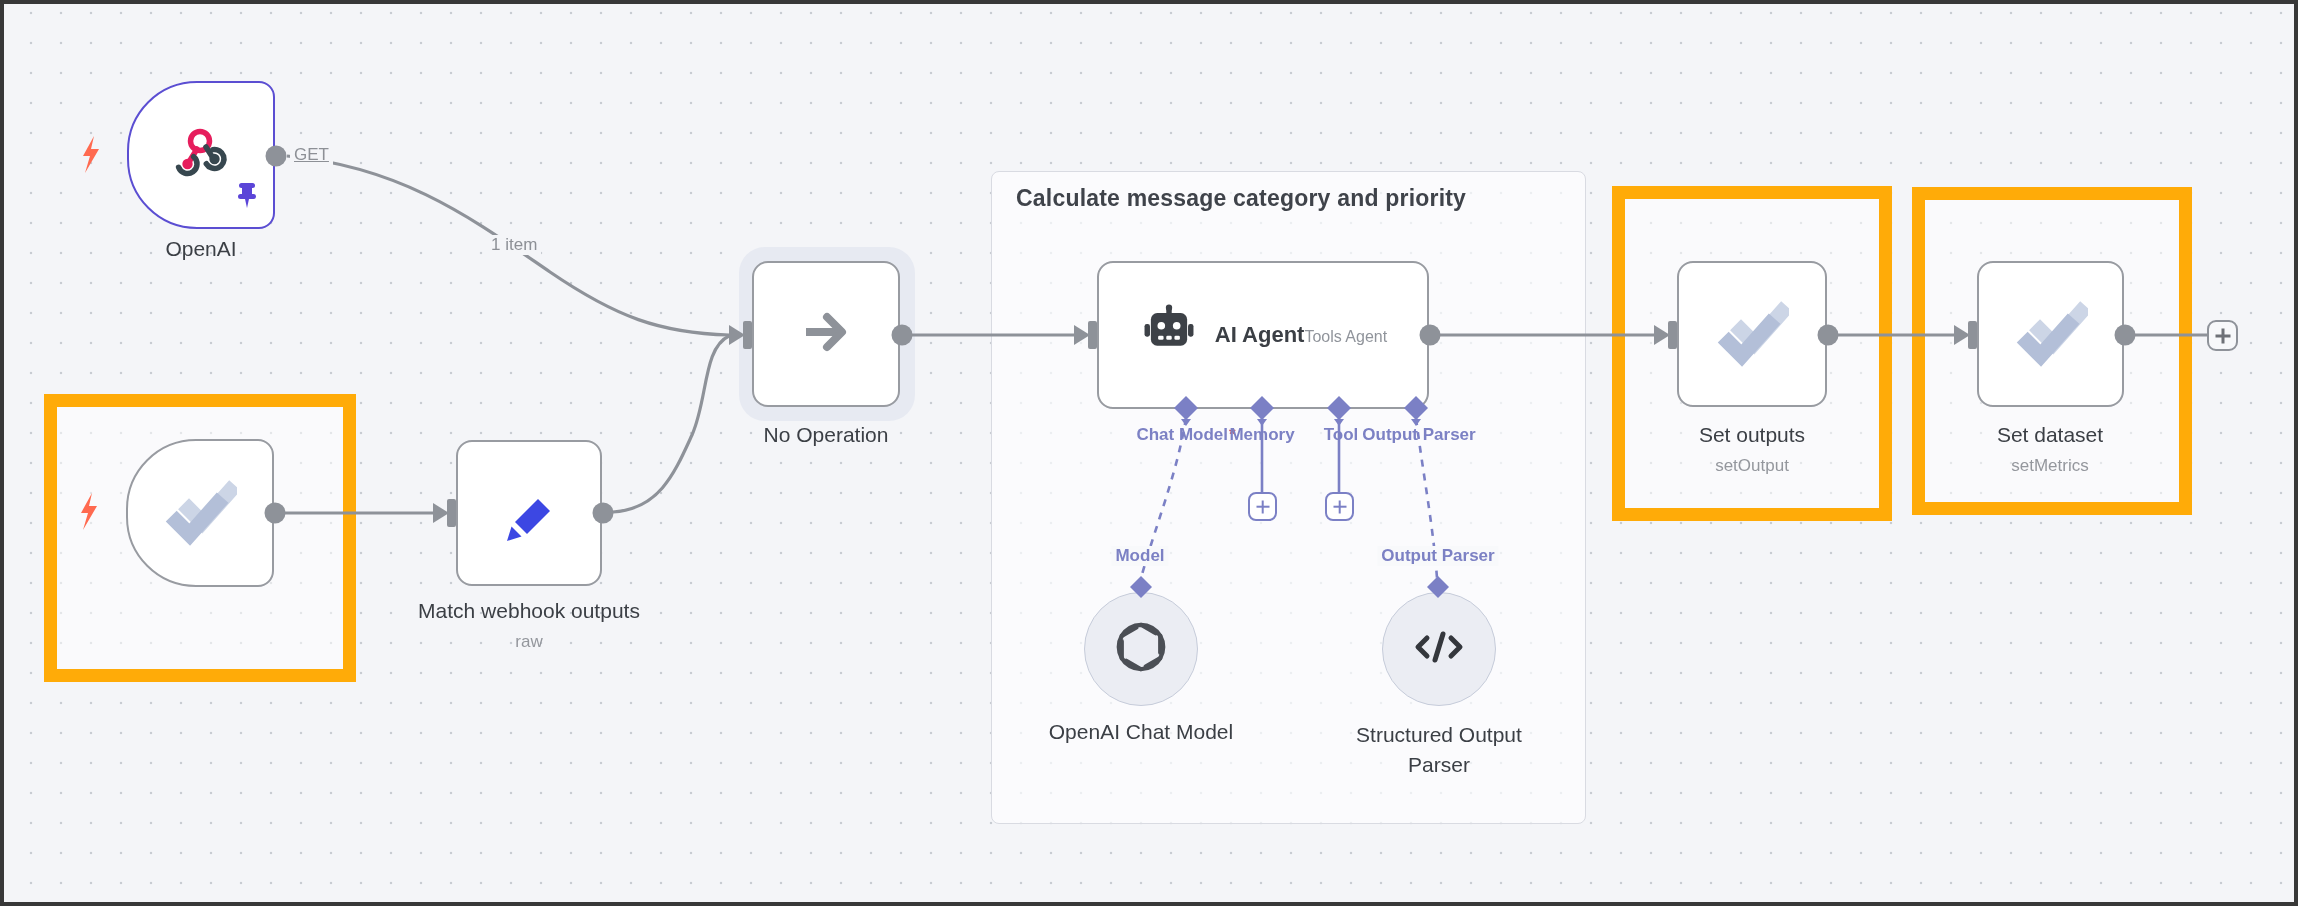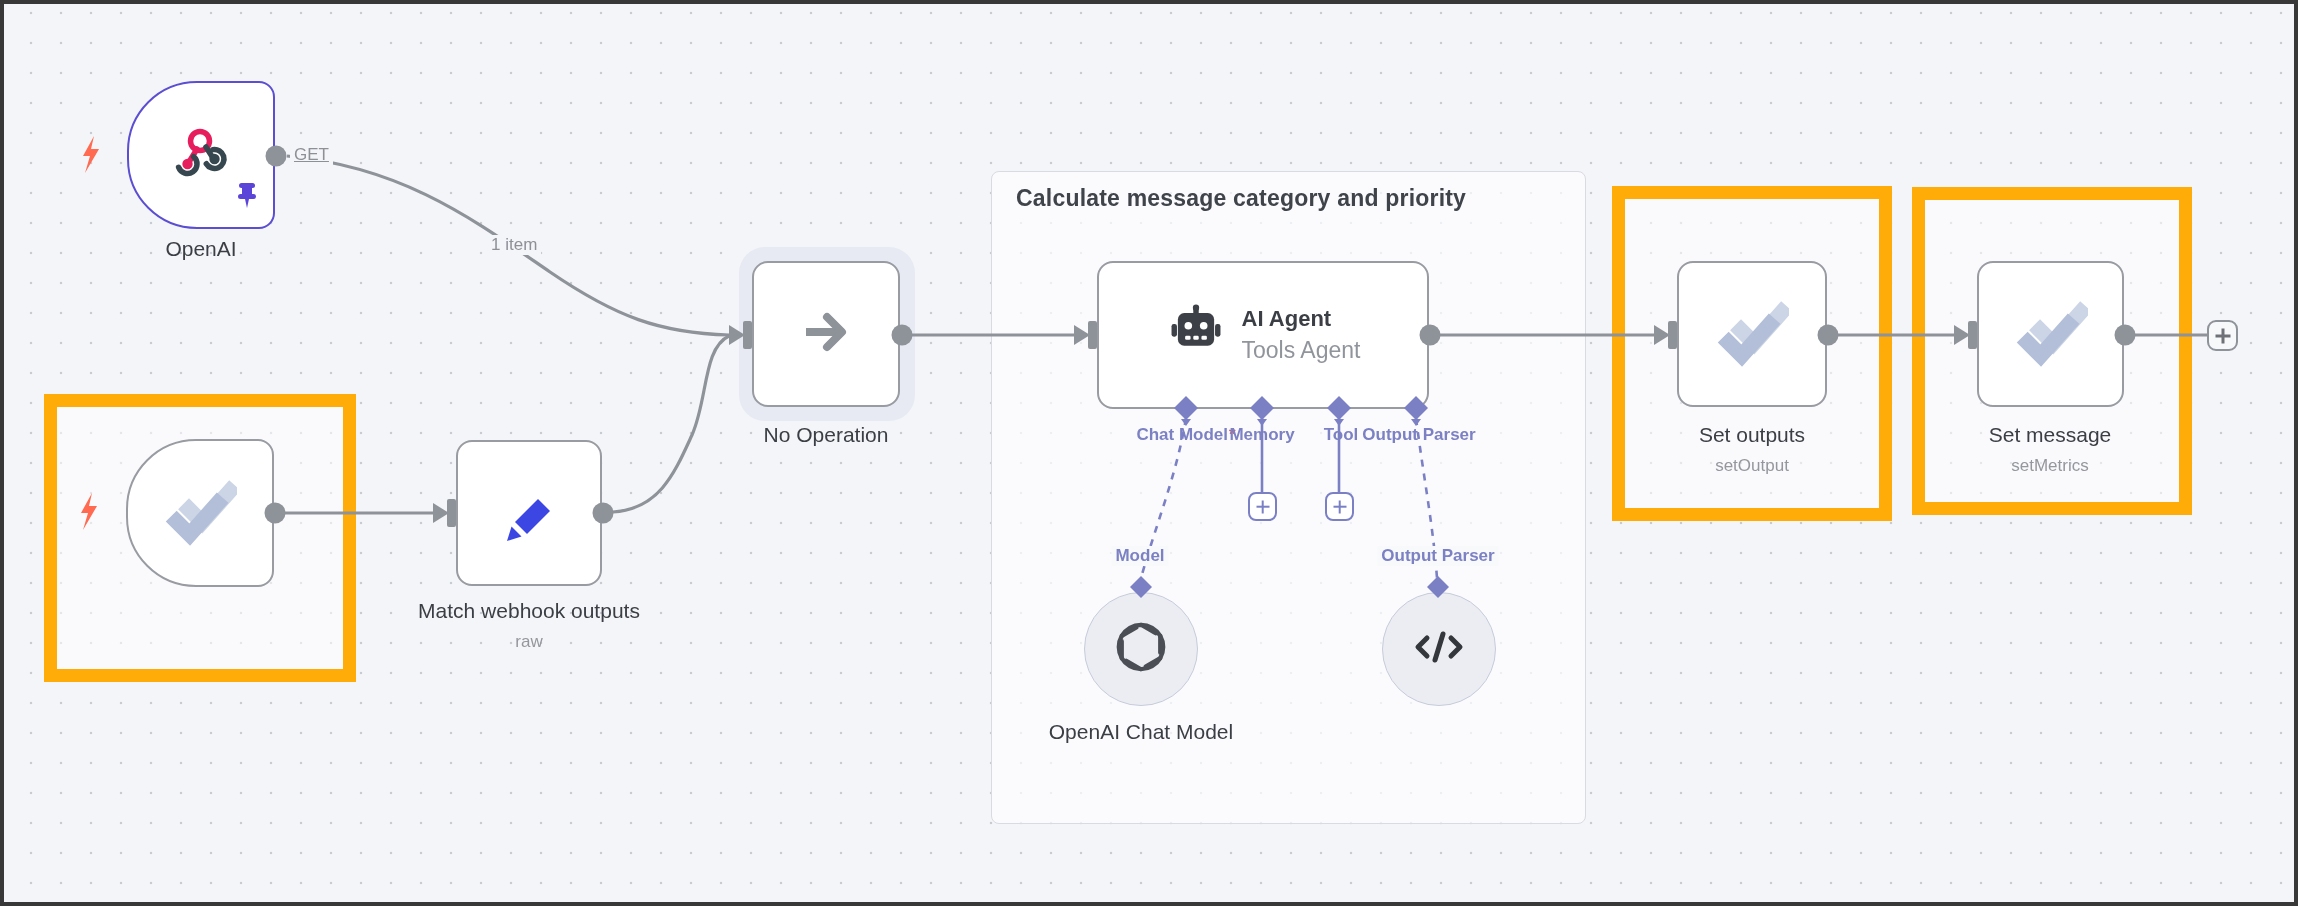--- a/index.html
+++ b/index.html
@@ -24,23 +24,23 @@
   .n-match{left:452px;top:436px;width:146px;height:146px;}
   .noop-glow{position:absolute;left:735px;top:243px;width:176px;height:174px;background:#e7eaf2;border-radius:26px;z-index:2;}
   .n-noop{left:748px;top:257px;width:148px;height:146px;}
   .n-agent{left:1093px;top:257px;width:332px;height:148px;gap:16px;}
   .n-setout{left:1673px;top:257px;width:150px;height:146px;}
   .n-setmet{left:1973px;top:257px;width:147px;height:146px;}
   .circle-node{position:absolute;width:114px;height:114px;border-radius:50%;background:#ebedf3;border:1.5px solid #c6ccda;
     display:flex;align-items:center;justify-content:center;z-index:3;box-sizing:border-box;}
   .c-openai{left:1080px;top:588px;}
   .c-parser{left:1378px;top:588px;}
-  .agent-text{display:flex;flex-direction:column;line-height:1.25;}
+  .agent-text{display:flex;flex-direction:row;line-height:1.25;align-items:center;}
   .agent-title{font-size:22px;font-weight:700;color:#3b3f45;}
-  .agent-sub{font-size:23px;color:#90949b;margin-top:4px;}
+  .agent-sub{font-size:16px;color:#90949b;margin-top:4px;}
   
   .lbl{position:absolute;z-index:5;font-size:21px;color:#3b3f45;text-align:center;transform:translateX(-50%);white-space:nowrap;}
   .sub{position:absolute;z-index:5;font-size:17px;color:#94979d;text-align:center;transform:translateX(-50%);white-space:nowrap;}
   .wrap{white-space:normal;line-height:1.45;}
   .edge-lbl{position:absolute;z-index:5;font-size:17px;color:#8d9096;background:#f4f5f8;padding:0 4px;}
   .port-lbl{position:absolute;z-index:5;font-size:17px;font-weight:700;color:#7c81c4;transform:translateX(-50%);white-space:nowrap;}
   .port-req{color:#d65151;margin-left:1px;}
   .sub-port-lbl{background:#f8f9fb;padding:0 4px;}
   
   .plus-btn{position:absolute;box-sizing:border-box;background:#fff;z-index:4;}
@@ -258,23 +258,24 @@
   <div class="plus-btn plus-mini p-mem"></div>
   <div class="plus-btn plus-mini p-tool"></div>
   <div class="plus-btn plus-end"></div>
 
   <div class="lbl" style="left:197px;top:233px;">OpenAI</div>
   <div class="lbl" style="left:525px;top:595px;">Match webhook outputs</div>
   <div class="sub" style="left:525px;top:628px;">raw</div>
   <div class="lbl" style="left:822px;top:419px;">No Operation</div>
   <div class="lbl" style="left:1748px;top:419px;">Set outputs</div>
   <div class="sub" style="left:1748px;top:452px;">setOutput</div>
-  <div class="lbl" style="left:2046px;top:419px;">Set message</div>
+  <div class="lbl" style="left:2046px;top:419px;">Set dataset</div>
   <div class="sub" style="left:2046px;top:452px;">setMetrics</div>
   <div class="lbl" style="left:1137px;top:716px;">OpenAI Chat Model</div>
+  <div class="lbl wrap" style="left:1435px;top:716px;width:215px;">Structured Output Parser</div>
 
   <div class="edge-lbl" style="left:286px;top:141px;text-decoration:underline;">GET</div>
   <div class="edge-lbl" style="left:483px;top:231px;">1 item</div>
 
   <div class="port-lbl" style="left:1182px;top:421px;"><span>Chat Model</span><span class="port-req">*</span></div>
   <div class="port-lbl" style="left:1258px;top:421px;">Memory</div>
   <div class="port-lbl" style="left:1337px;top:421px;">Tool</div>
   <div class="port-lbl" style="left:1415px;top:421px;">Output Parser</div>
   <div class="port-lbl sub-port-lbl" style="left:1136px;top:542px;">Model</div>
   <div class="port-lbl sub-port-lbl" style="left:1434px;top:542px;">Output Parser</div>

